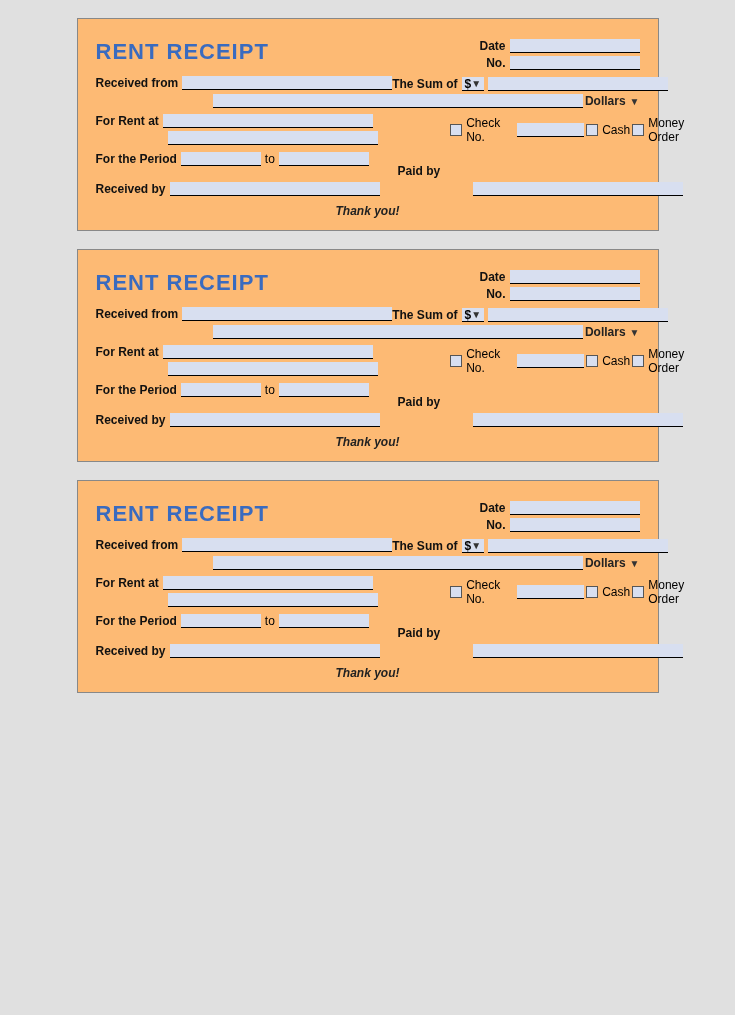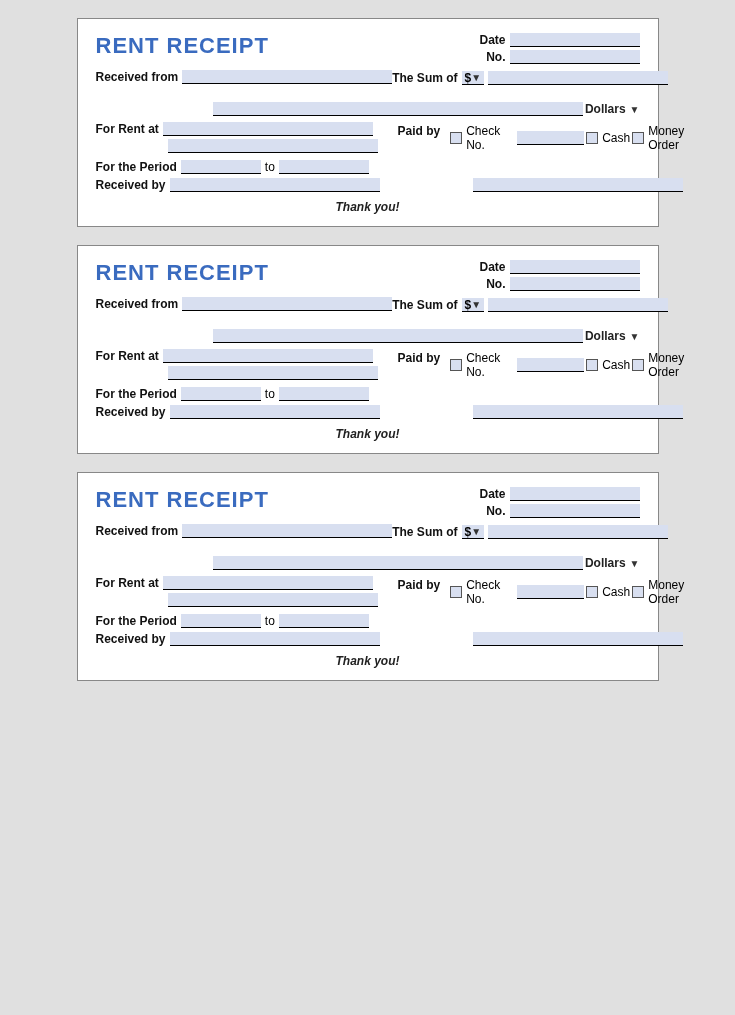--- a/index.html
+++ b/index.html
@@ -10,24 +10,24 @@
       width: 735px;
       min-height: 1015px;
       display: flex;
       flex-direction: column;
       align-items: center;
       padding: 18px 20px;
       gap: 18px;
     }
 
     .receipt {
-      background: #ffffff;
+      background: #fdba74;
       border: 1.5px solid #888;
       width: 582px;
-      padding: 14px 18px 12px 18px;
+      padding: 20px 18px 12px 18px;
       position: relative;
     }
 
     .receipt-title {
       font-size: 22px;
       font-weight: bold;
       color: #3a6bbf;
       margin-bottom: 4px;
       letter-spacing: 1px;
     }
@@ -120,20 +120,21 @@
       display: flex;
       align-items: flex-start;
       gap: 6px;
       margin-top: 2px;
     }
 
     .paid-by-label {
       font-weight: bold;
       white-space: nowrap;
       margin-right: 4px;
+      margin-top: 48px;
     }
 
     .checkbox-group {
       display: flex;
       gap: 2px;
     }
 
     .checkbox-row {
       display: flex;
       align-items: center;
@@ -193,21 +194,21 @@
       display: flex;
       align-items: center;
       gap: 4px;
     }
 
     .dollars-full-row {
       display: flex;
       justify-content: flex-end;
       align-items: center;
       margin-bottom: 6px;
-      margin-top: 16px;
+      margin-top: 2px;
     }
 
     .dollars-right-content {
       display: flex;
       align-items: center;
       gap: 2px;
     }
 
     .received-from-row {
       display: flex;

